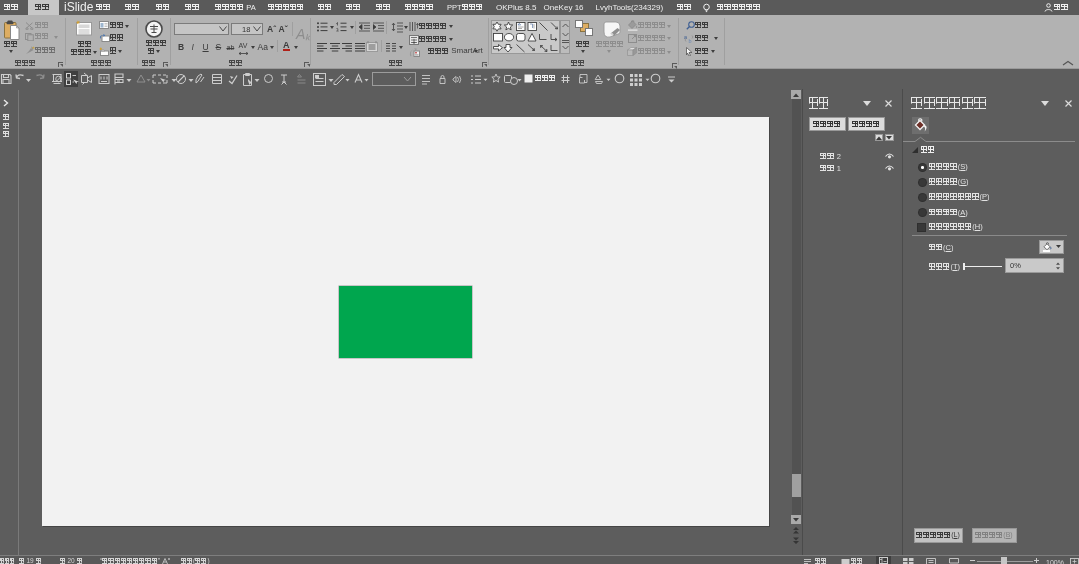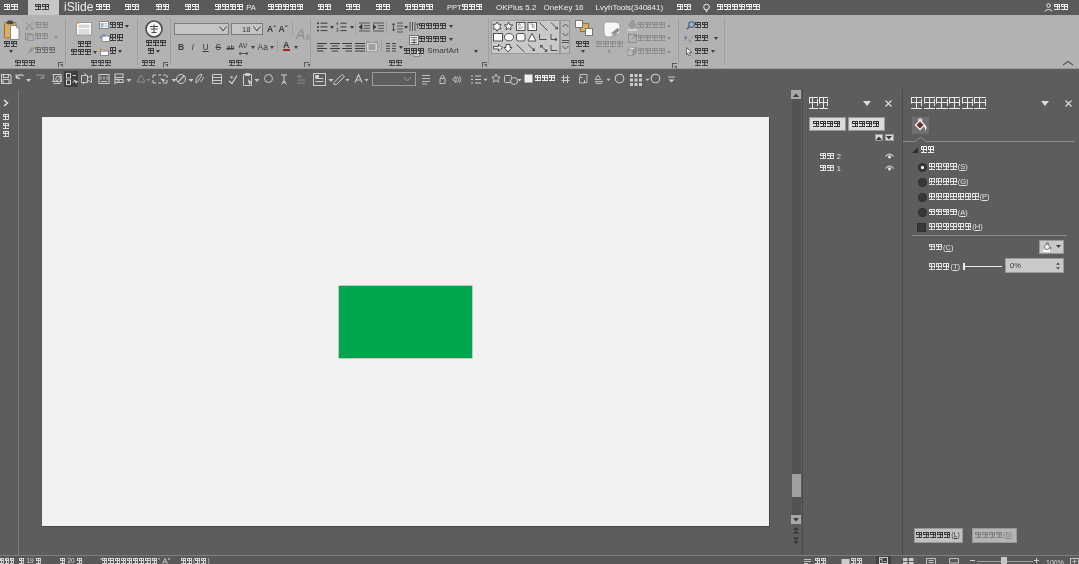--- a/index.html
+++ b/index.html
@@ -48,23 +48,23 @@
  <div class="mt zh s7" style="left:125px"><i class="c"></i><i class="c"></i></div>
  <div class="mt zh s7" style="left:155.5px"><i class="c"></i><i class="c"></i></div>
  <div class="mt zh s7" style="left:185px"><i class="c"></i><i class="c"></i></div>
  <div class="mt zh s7" style="left:215px"><i class="c"></i><i class="c"></i><i class="c"></i><i class="c"></i><span>&nbsp;PA</span></div>
  <div class="mt zh s7" style="left:268px"><i class="c"></i><i class="c"></i><i class="c"></i><i class="c"></i><i class="c"></i></div>
  <div class="mt zh s7" style="left:317.5px"><i class="c"></i><i class="c"></i></div>
  <div class="mt zh s7" style="left:346px"><i class="c"></i><i class="c"></i></div>
  <div class="mt zh s7" style="left:376px"><i class="c"></i><i class="c"></i></div>
  <div class="mt zh s7" style="left:404.5px"><i class="c"></i><i class="c"></i><i class="c"></i><i class="c"></i></div>
  <div class="mt zh s7" style="left:447px"><span>PPT</span><i class="c"></i><i class="c"></i><i class="c"></i></div>
- <div class="mt zh s7" style="left:496px"><span style="font-size:8px">OKPlus 5.2</span></div>
+ <div class="mt zh s7" style="left:496px"><span style="font-size:8px">OKPlus 8.5</span></div>
  <div class="mt zh s7" style="left:543.5px"><span style="font-size:8px">OneKey 16</span></div>
- <div class="mt zh s7" style="left:595.5px"><span style="font-size:8px">LvyhTools(340841)</span></div>
+ <div class="mt zh s7" style="left:595.5px"><span style="font-size:8px">LvyhTools(234329)</span></div>
  <div class="mt zh s7" style="left:677px"><i class="c"></i><i class="c"></i></div>
  <svg class="ab" style="left:702px;top:2.5px" width="9" height="10" viewBox="0 0 9 10">
       <circle cx="4.5" cy="4" r="2.8" fill="none" stroke="#efefef" stroke-width="1"></circle>
       <path d="M3.4 7.2h2.2M3.8 8.6h1.4" stroke="#efefef" stroke-width="1" fill="none"></path>
     </svg>
  <div class="mt zh s7" style="left:717px"><i class="c"></i><i class="c"></i><i class="c"></i><i class="c"></i><i class="c"></i><i class="c"></i></div>
  <svg class="ab" style="left:1044px;top:3px" width="9" height="9" viewBox="0 0 9 9">
       <circle cx="4.5" cy="2.5" r="1.8" fill="none" stroke="#efefef"></circle>
       <path d="M1 8.5c.4-2.6 6.6-2.6 7 0" fill="none" stroke="#efefef"></path>
     </svg>
@@ -226,21 +226,21 @@
       <path d="M5 3.8v4.5M3.8 7l1.2 1.5L6.2 7" stroke="#3c3c3c" fill="none" stroke-width=".7"></path>
     </svg>
  <div class="rt zh s65" style="left:419px;top:21px"><i class="c"></i><i class="c"></i><i class="c"></i><i class="c"></i></div>
  <span class="dar ab" style="left:449px;top:23px"></span>
  <svg class="ab" style="left:408.5px;top:31.5px" width="11" height="10" viewBox="0 0 11 10">
       <path d="M1.5 9.5c-2-4 1-7.5 4.5-7l-.8-1.6 3 .8-2 2.3-.4-1.4c-2.8-.3-5 2.7-3.3 6z" fill="#9a9a9a"></path>
       <rect x="5" y="4" width="5.5" height="5.5" fill="#f5f5f5" stroke="#888"></rect>
       <rect x="6" y="5" width="2" height="1.5" fill="#c66"></rect>
       <path d="M6 7.5h3.5M6 8.3h3.5" stroke="#999" stroke-width=".6"></path>
     </svg>
- <div class="rt zh s65" style="left:404px;top:33px"><i class="c"></i><i class="c"></i><i class="c"></i><span style="font-size:8px;color:#3c3c3c">&nbsp;SmartArt</span></div>
+ <div class="rt zh s65" style="left:428px;top:33px"><i class="c"></i><i class="c"></i><i class="c"></i><span style="font-size:8px;color:#3c3c3c">&nbsp;SmartArt</span></div>
  <span class="dar ab" style="left:474px;top:35px"></span>
 
  <div class="ab" style="left:490.5px;top:4.5px;width:69px;height:34px;background:#c9c9c9;border:1px solid #989898"></div>
  <svg class="ab" style="left:491.5px;top:5.5px" width="67" height="32" viewBox="0 0 67 32">
   <g stroke="#404040" fill="#fdfdfd" stroke-width="0.9">
    <path d="M5 1l1.4 2.3 2.7 0-1.4 2.3 1.4 2.3-2.7 0L5 10.2 3.6 7.9l-2.7 0 1.4-2.3-1.4-2.3 2.7 0z"></path>
    <path d="M16.5 1l1.2 2.8 3 .2-2.3 2 .7 2.9-2.6-1.6-2.6 1.6 .7-2.9-2.3-2 3-.2z"></path>
    <rect x="24.5" y="1.5" width="8.5" height="8"></rect>
    <rect x="36" y="1.5" width="8.5" height="8"></rect>
    <g stroke-width="0.7" stroke="#5b79a5">

